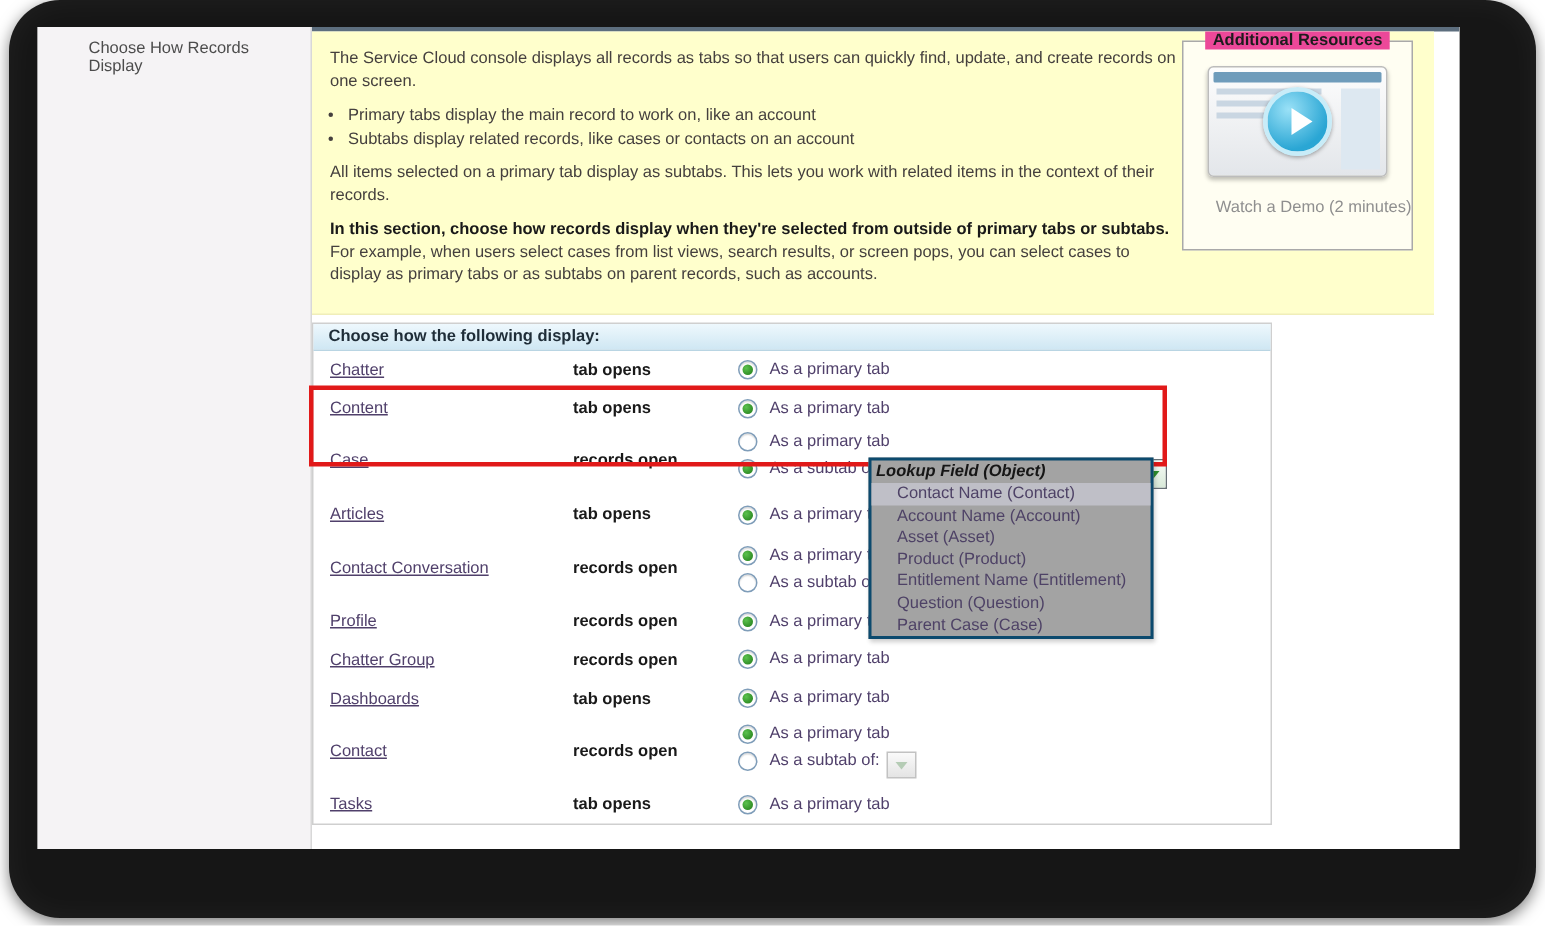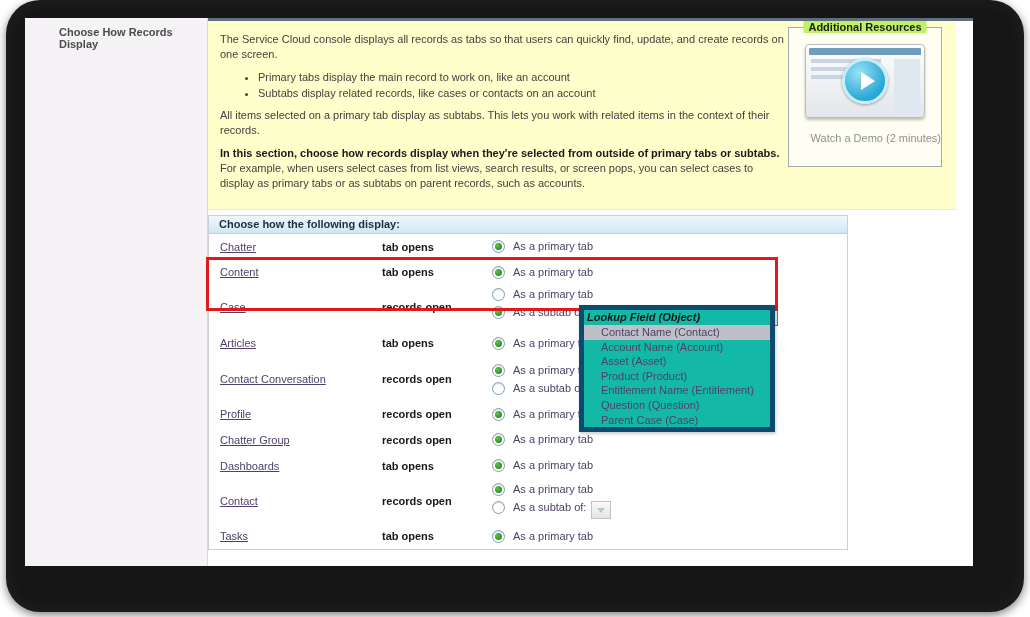--- a/index.html
+++ b/index.html
@@ -16,43 +16,43 @@
   .screen{
     position:absolute;left:25px;top:18px;width:948px;height:548px;
     background:#ffffff;overflow:hidden;
   }
   
   .sidebar{
     position:absolute;left:0;top:0;width:182px;height:100%;
     background:#f5f3f5;border-right:1px solid #d8d8d8;
   }
   .sidebar-title{
-    padding:8px 12px 0 34px;font-weight:bold;color:#4c4c4c;font-size:11px;
+    padding:8px 12px 0 34px;font-weight:normal;color:#4c4c4c;font-size:11px;
   }
   
   .main{
     position:absolute;left:183px;top:0;width:765px;height:100%;
     border-top:3px solid #5d6e7e;box-sizing:border-box;background:#fff;
   }
   .intro{
     position:relative;background:#ffffcc;width:748px;box-sizing:border-box;
     padding:8px 170px 10px 12px;min-height:163px;border-bottom:1px solid #f0eeb9;
   }
   .intro p{margin:3px 0 8px 0;line-height:1.35;color:#45403e;}
-  .intro ul{margin:4px 0 8px 38px;padding:0;color:#45403e;}
+  .intro ul{margin:4px 0 8px 12px;padding:0;color:#45403e;}
   .intro li{margin:2px 0;line-height:1.3;}
   .bold-lead{font-weight:bold;color:#191919;}
   
   .resources{
     position:absolute;right:14px;top:6px;width:152px;height:138px;
     background:#fffef2;border:1px solid #a9a9a9;
   }
   .resources-legend{
     position:absolute;top:-7px;left:50%;transform:translateX(-50%);
-    background:#bef264;padding:0 5px;font-weight:bold;color:#1c1c1c;white-space:nowrap;
+    background:#ec4899;padding:0 5px;font-weight:bold;color:#1c1c1c;white-space:nowrap;
   }
   .thumb{
     position:relative;width:118px;height:72px;margin:16px auto 0 auto;
     background:linear-gradient(#fdfdfd,#e3e6ea);border:1px solid #bcbcbc;border-radius:4px;
     box-shadow:0 2px 3px rgba(0,0,0,.25);overflow:hidden;
   }
   .thumb .bar{position:absolute;left:3px;right:3px;top:3px;height:7px;background:#6f9cbb;border-radius:1px;}
   .thumb .l1,.thumb .l2,.thumb .l3{position:absolute;left:5px;height:4px;background:#c9d6e2;}
   .thumb .l1{top:14px;width:70px}.thumb .l2{top:22px;width:55px}.thumb .l3{top:30px;width:62px}
   .thumb .side{position:absolute;right:4px;top:14px;bottom:4px;width:26px;background:#dde8f1;}
@@ -107,21 +107,21 @@
   }
   .select-mini .chev{border-top-color:#b5ccb5;}
   
   .hl-red{
     position:absolute;left:-2px;top:236px;width:566px;height:48px;
     border:3px solid #e11919;pointer-events:none;z-index:5;
   }
   
   .ddlist{
     position:absolute;left:371px;top:284px;width:186px;z-index:6;
-    background:#14b8a6;border:5px solid #0c4a6e;box-shadow:1px 2px 3px rgba(0,0,0,.2);
+    background:#a3a3a3;border:2px solid #0c4a6e;box-shadow:1px 2px 3px rgba(0,0,0,.2);
   }
   .dd-group{font-weight:bold;font-style:italic;color:#161616;padding:1px 3px;height:13px;line-height:13px;}
   .dd-opt{padding:1px 3px 1px 17px;height:12.6px;line-height:12.6px;color:#4e4266;cursor:pointer;white-space:nowrap;}
   .dd-opt.sel{background:#bfbfc7;}
   .footer-note{margin:10px 0 0 3px;color:#4e3f68;}
 </style>
 </head>
 <body>
 
 <div class="frame"></div>

